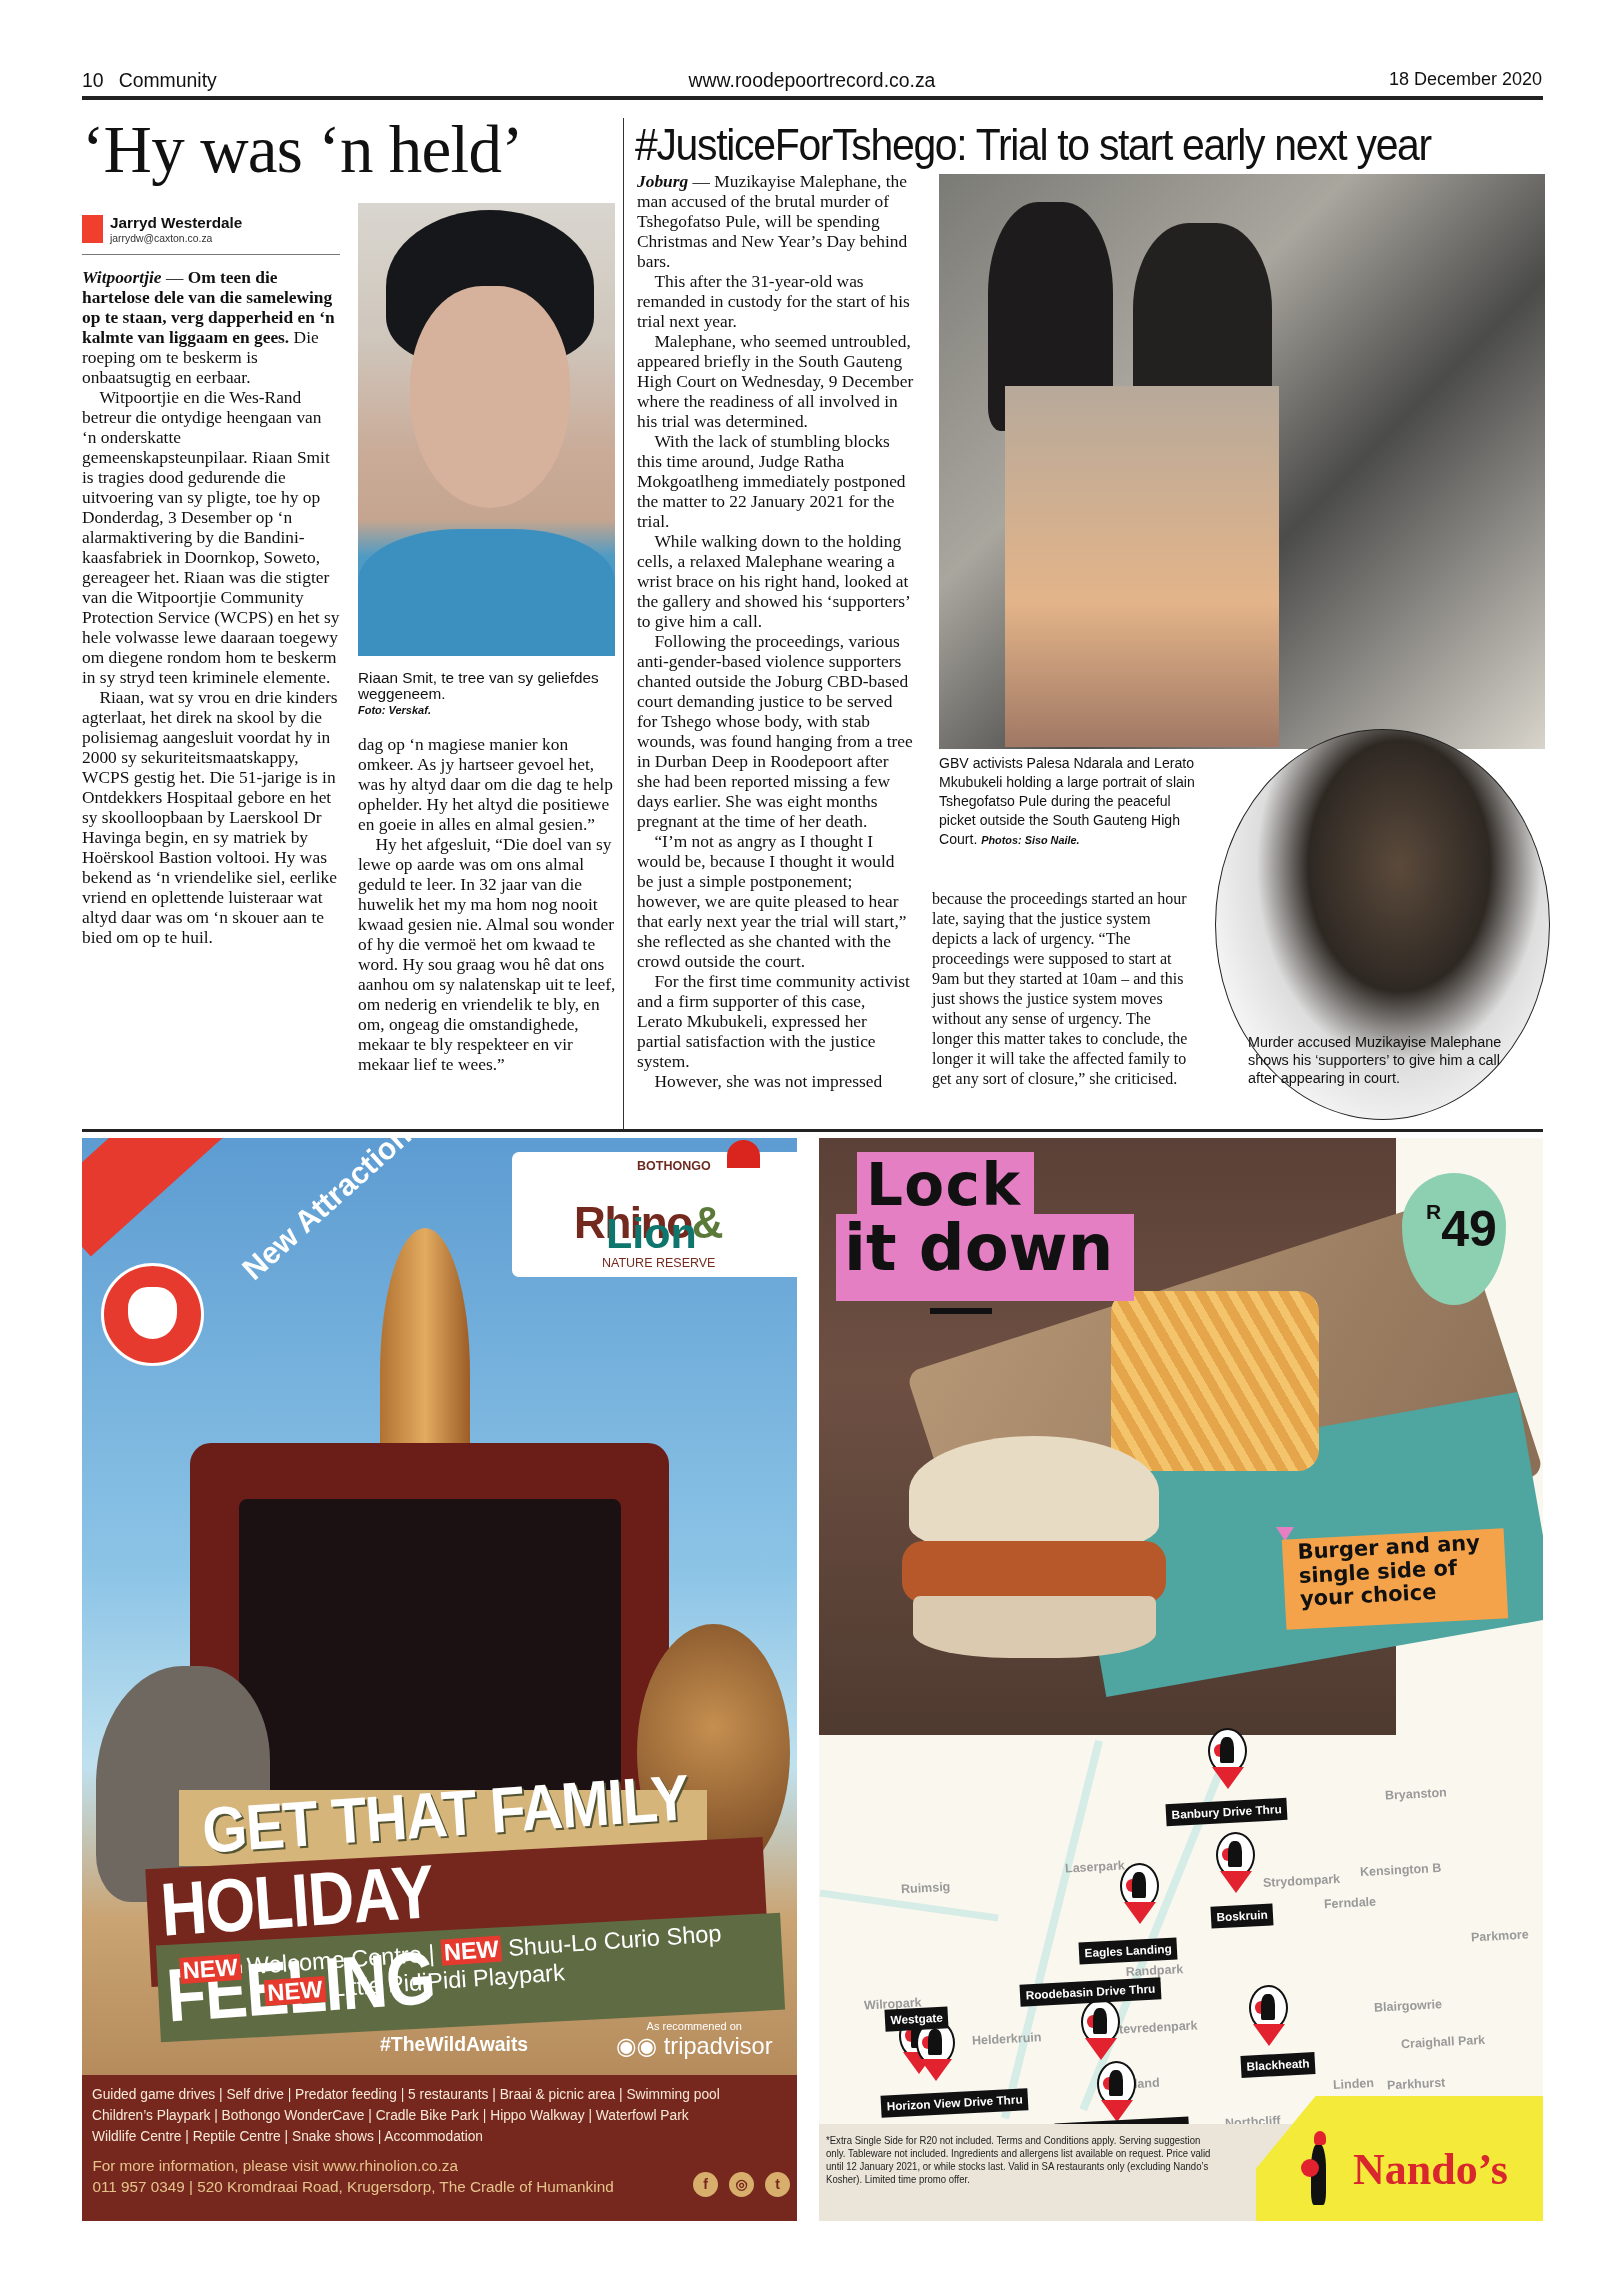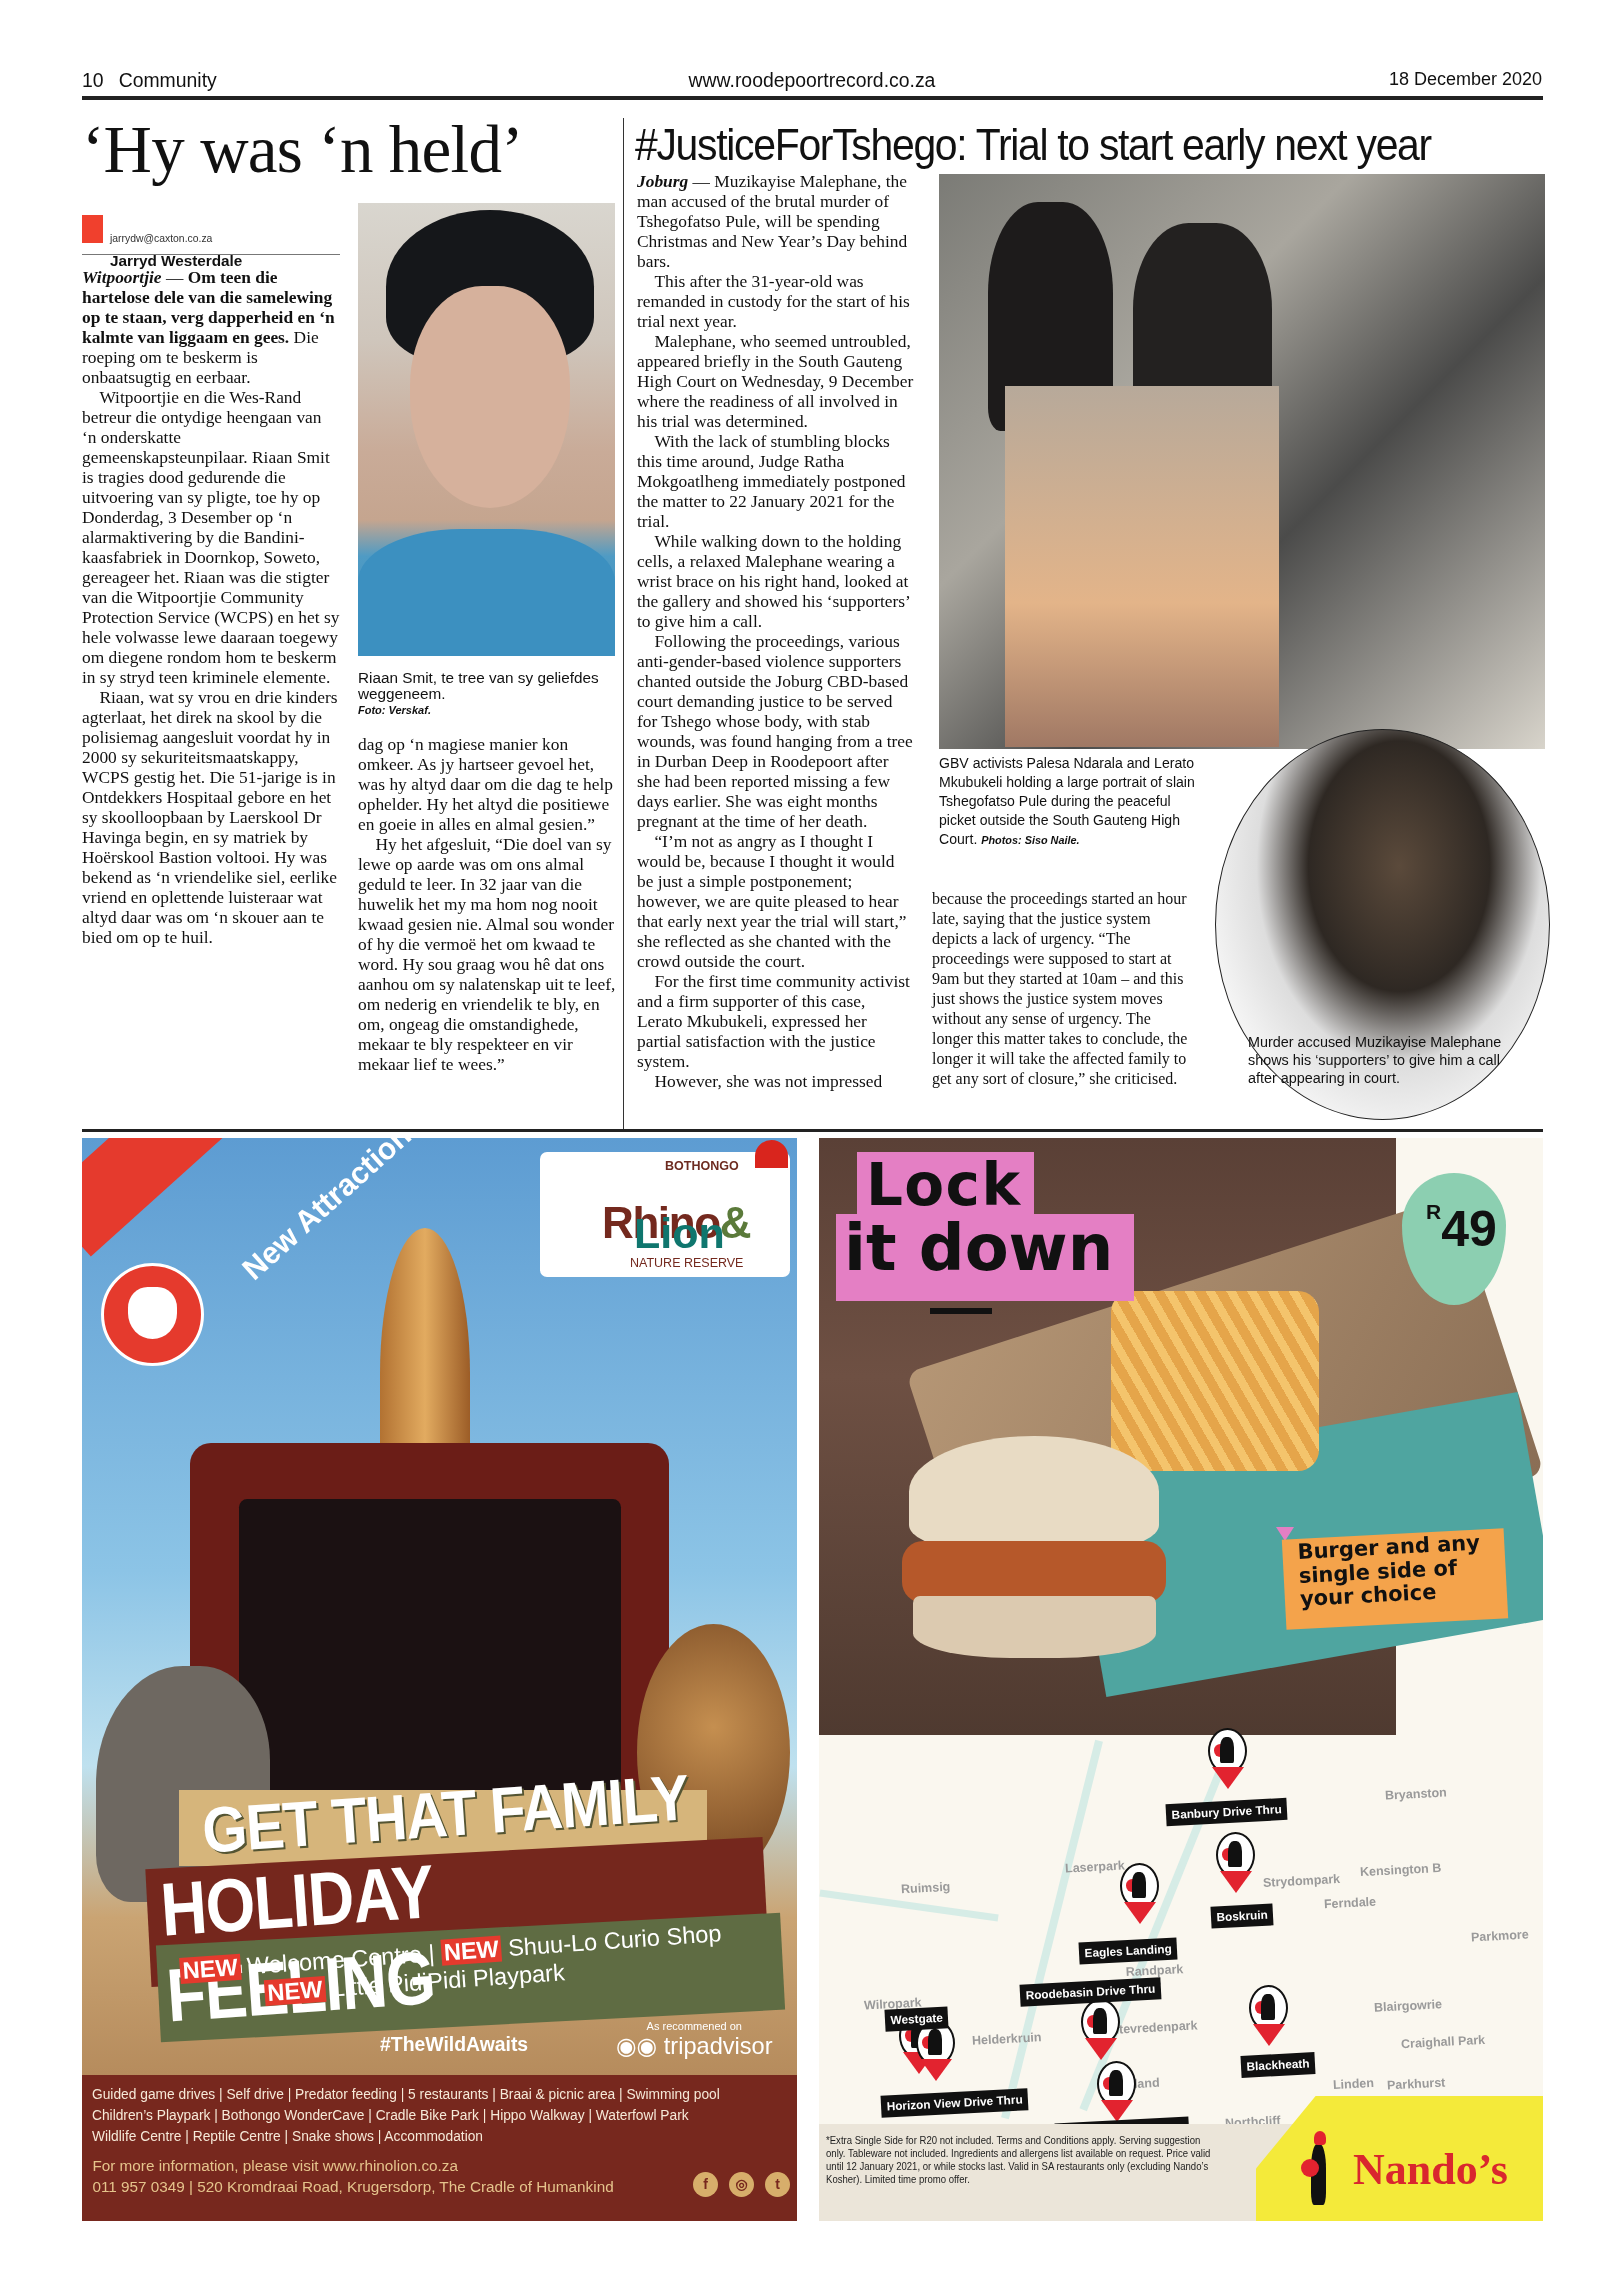--- a/index.html
+++ b/index.html
@@ -11,21 +11,21 @@
   .site{top:69px;left:0;width:1624px;text-align:center;font-size:19.4px;font-family:"Liberation Sans",sans-serif;}
   .date{top:69px;right:82px;font-size:18px;font-family:"Liberation Sans",sans-serif;}
   .rule-top{top:96px;left:82px;width:1461px;height:3.5px;background:#222;}
   
   .hl1{top:111px;left:82px;font-size:67px;font-family:"Liberation Serif",serif;letter-spacing:-0.7px;line-height:76px;}
   .hl2{top:117px;left:635px;font-size:44px;font-family:"Liberation Sans",sans-serif;letter-spacing:-1.4px;line-height:56px;transform:scaleX(0.93);transform-origin:left;}
   .vrule{top:118px;left:623px;width:1.4px;height:1013px;background:#333;}
   
   .byline{top:215px;left:82px;width:257px;}
   .byline .sq{position:absolute;left:0;top:0;width:21px;height:28px;background:#f0402d;}
-  .byline .name{position:absolute;left:28px;top:-1.4px;font-size:15.3px;font-weight:bold;font-family:"Liberation Sans",sans-serif;margin-top:38px;}
+  .byline .name{position:absolute;left:28px;top:-1.4px;font-size:15.3px;font-weight:bold;font-family:"Liberation Sans",sans-serif;}
   .byline .mail{position:absolute;left:28px;top:18px;font-size:10.4px;font-family:"Liberation Sans",sans-serif;color:#333;}
   .byline .ln{position:absolute;left:0;top:39px;width:258px;height:1.4px;background:#777;}
   .col{font-size:17.4px;line-height:20px;text-align:left;}
   .col p{margin:0;text-indent:17.4px;}
   .col p.first{text-indent:0;}
   .c1{top:267px;left:82px;width:258px;}
   .c2{top:734px;left:358px;width:258px;}
   .c3{top:171px;left:637px;width:278px;}
   .c4{top:888px;left:932px;width:278px;font-size:17.4px;line-height:20px;transform:scaleX(0.92);transform-origin:left top;}
   .photo1{top:203px;left:358px;width:257px;height:453px;background:linear-gradient(180deg,#d9d6cf 0%,#cfc6bc 30%,#c9ab98 55%,#c5a58f 70%,#4f9bc4 78%,#3f8fbe 100%);overflow:hidden;}
@@ -42,21 +42,21 @@
   .cap2 .cr{font-weight:bold;font-style:italic;font-size:11.8px;}
   .oval{top:729px;left:1215px;width:333px;height:389px;border-radius:50%;background:radial-gradient(ellipse at 55% 35%,#5b4a3b 0%,#2e2823 35%,#ddd 55%,#f4f4f4 75%,#b8b1a8 100%);border:1.4px solid #222;overflow:hidden;}
   .cap3{top:1033px;left:1248px;width:298px;font-family:"Liberation Sans",sans-serif;font-size:15.3px;line-height:18px;transform:scaleX(0.94);transform-origin:left top;}
   .rule-mid{top:1129px;left:82px;width:1461px;height:2.8px;background:#222;}
   
   .ad1{top:1138px;left:82px;width:715px;height:1083px;overflow:hidden;background:linear-gradient(180deg,#5d9cd2 0%,#8cc4e6 40%,#bfe1ef 58%,#caa473 72%,#a37548 100%);}
   .banner{position:absolute;left:-42px;top:62px;width:389px;height:76px;background:#e53a2d;transform:rotate(-42deg);transform-origin:left top;}
   .banner-txt{position:absolute;left:135px;top:42px;transform:rotate(-42deg);color:#fff;font-family:"Liberation Sans",sans-serif;font-weight:bold;font-size:30.5px;line-height:32px;text-align:center;}
   .pawcirc{position:absolute;left:19.4px;top:125px;width:97px;height:97px;border-radius:50%;background:#e53a2d;border:3.5px solid #fff;}
   .pawcirc span{position:absolute;left:24px;top:21px;width:49px;height:52px;background:#fff;border-radius:40% 40% 50% 50%;}
-  .logo{position:absolute;left:458px;top:14px;width:250px;height:125px;background:#fff;border-radius:7px;}
+  .logo{position:absolute;left:430px;top:14px;width:250px;height:125px;background:#fff;border-radius:7px;padding-left:48px;}
   .logo .sub{position:absolute;left:125px;top:7px;font-family:"Liberation Sans",sans-serif;font-size:12.5px;font-weight:bold;color:#6d2b20;}
   .logo .rh{position:absolute;left:62px;top:14px;font-family:"Liberation Sans",sans-serif;font-size:44px;font-weight:bold;color:#74291e;letter-spacing:-1.4px;margin-top:32px;}
   .logo .amp{color:#5b7a3a;}
   .logo .li{position:absolute;left:94px;top:57px;font-family:"Liberation Sans",sans-serif;font-size:43px;font-weight:bold;color:#0f766e;}
   .logo .nr{position:absolute;left:90px;top:104px;font-family:"Liberation Sans",sans-serif;font-size:12.5px;color:#74291e;}
   .hat{position:absolute;left:215px;top:-12.5px;width:33px;height:28px;background:#d9251d;border-radius:50% 50% 10% 10%;border-bottom:4.2px solid #fff;}
   .giraffe{position:absolute;left:298px;top:90px;width:90px;height:292px;background:linear-gradient(90deg,#b27232,#e2ab60,#9c5d27);border-radius:60% 60% 10% 10%;}
   .car{position:absolute;left:108px;top:305px;width:479px;height:458px;background:#6b1d17;border-radius:21px 21px 7px 7px;}
   .car .trunk{position:absolute;left:49px;top:56px;width:382px;height:292px;background:#1b1112;border-radius:8.3px;}
   .rhino{position:absolute;left:14px;top:528px;width:174px;height:236px;background:#6e6861;border-radius:50% 40% 20% 20%;}

